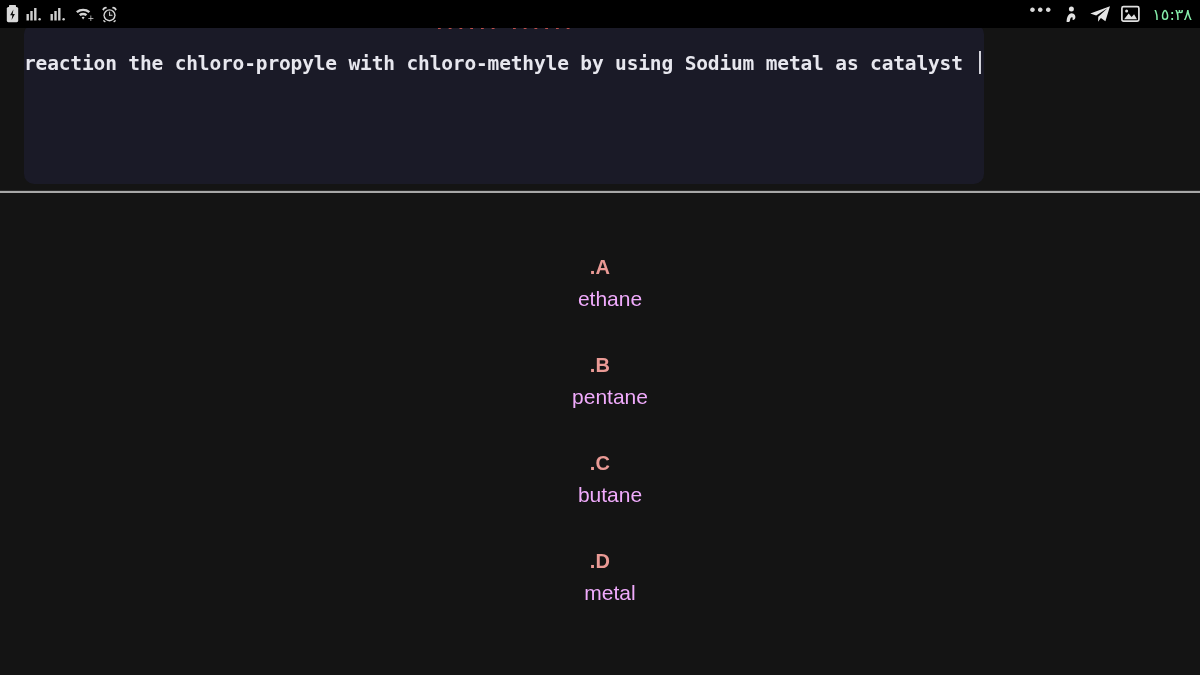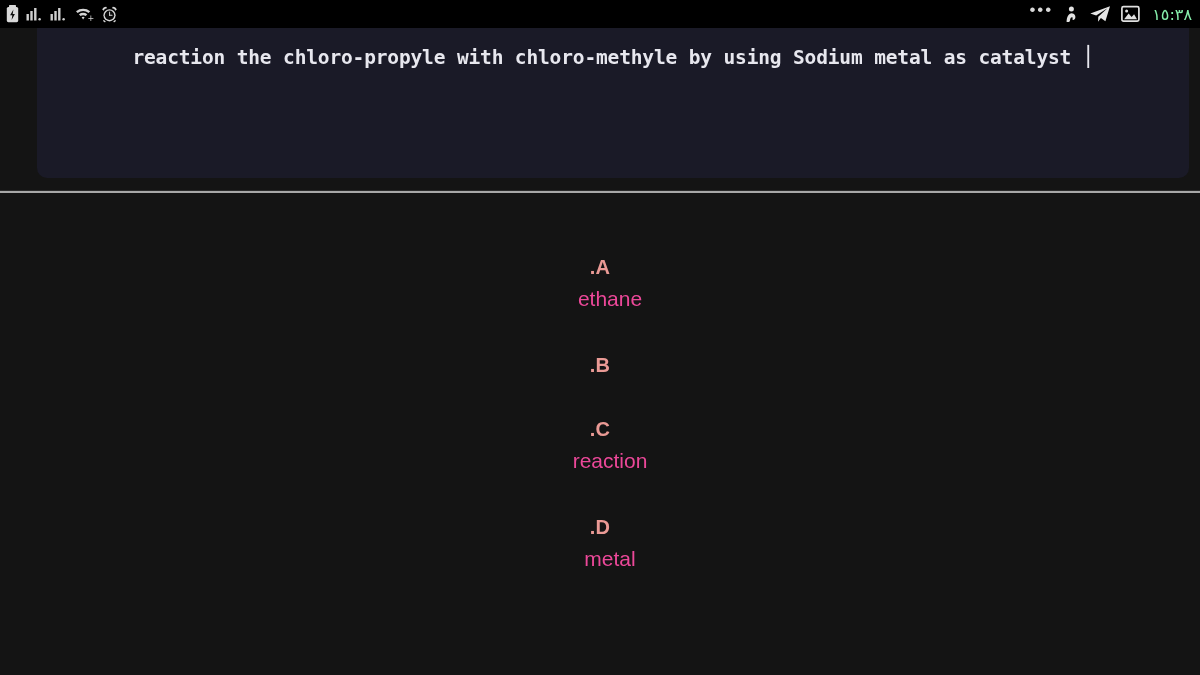--- a/index.html
+++ b/index.html
@@ -45,28 +45,27 @@
     color:#86efac;
     font-size:16px;
     font-family:"DejaVu Sans", sans-serif;
     letter-spacing:.3px;
     padding-left:2px;
   }
 
   
   .question-card{
     position:absolute;
-    top:18px;
+    top:24px;
     left:24px;
-    width:1152px;
+    width:960px;
     height:160px;
     background:#1a1a27;
     border-radius:10px;
     overflow:hidden;
-    margin-left:13px;
   }
   .question-clipped-line{
     position:absolute;
     top:-11px;
     left:0;
     width:100%;
     text-align:center;
     color:#c8544f;
     font-family:"DejaVu Sans Mono", monospace;
     font-size:17px;
@@ -119,21 +118,21 @@
   .option:last-child{ margin-bottom:0; }
   .option-label{
     color:#ea9a95;
     font-size:20px;
     font-weight:bold;
     line-height:26px;
     letter-spacing:.2px;
     font-family:"Liberation Sans", sans-serif;
   }
   .option-text{
-    color:#ec4899;
+    color:#f0abfc;
     font-size:21px;
     font-weight:normal;
     line-height:30px;
     margin-top:4px;
     font-family:"Liberation Sans", sans-serif;
     padding-left:20px;
   }
 </style>
 </head>
 <body>
@@ -231,25 +230,26 @@
 
 <div class="answers">
 
   <div class="option">
     <div class="option-label">.A</div>
     <div class="option-text">ethane</div>
   </div>
 
   <div class="option">
     <div class="option-label">.B</div>
+    <div class="option-text">pentane</div>
   </div>
 
   <div class="option">
     <div class="option-label">.C</div>
-    <div class="option-text">reaction</div>
+    <div class="option-text">butane</div>
   </div>
 
   <div class="option">
     <div class="option-label">.D</div>
     <div class="option-text">metal</div>
   </div>
 
 </div>
 
 </body></html>

